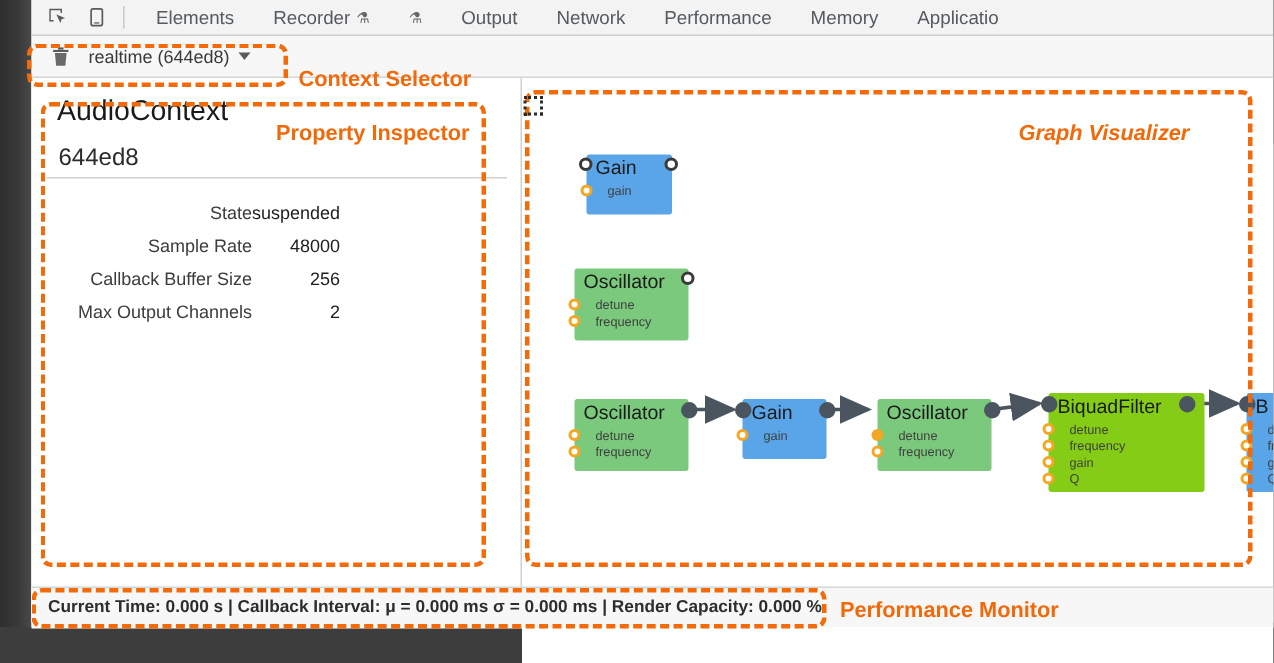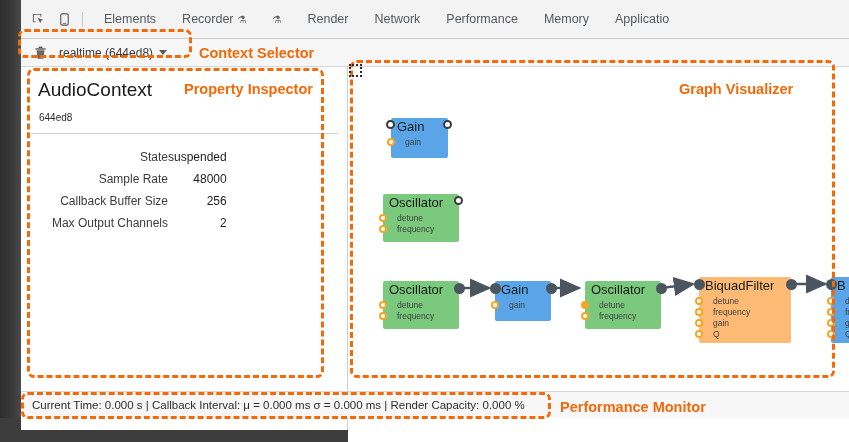--- a/index.html
+++ b/index.html
@@ -28,21 +28,21 @@
 
   
   .devtools {
     position: absolute; left: 21px; top: 0; width: 828px; height: 419px;
     background: #ffffff;
   }
 
   
   .tabbar {
     position: relative;
-    height: 39px; width: 828px;
+    height: 24px; width: 828px;
     background: #f3f3f3;
     border-bottom: 1px solid #cdcdcd;
     display: flex; align-items: center;
   }
   .tool-icons { display: flex; align-items: center; padding-left: 9px; gap: 10px; }
   .tool-ico {
     width: 16px; height: 16px; display: flex; align-items: center; justify-content: center;
     color: #5a5a5a;
   }
   .tab-sep {
@@ -90,21 +90,21 @@
     flex: 1; height: 363px; background: #ffffff; position: relative; overflow: hidden; margin-top: 44px;
   }
 
   
   .ctx-title {
     position: absolute; left: 17px; top: 12px;
     font-size: 19px; color: #1a1a1a; font-weight: normal;
   }
   .ctx-id {
     position: absolute; left: 18px; top: 45px;
-    font-size: 10px; color: #2b2b2b;
+    font-size: 16px; color: #2b2b2b;
   }
   .prop-rule {
     position: absolute; left: 10px; top: 66px; width: 307px; height: 1px;
     background: #d0d0d0;
   }
   .prop-table {
     position: absolute; left: 19px; top: 79px;
     font-size: 12px; color: #333;
     border-collapse: collapse;
   }
@@ -143,21 +143,21 @@
   .port.pin.filled { background: #f5a623; }
 
   
   .perf-bar {
     position: absolute; left: 21px; top: 391px;
     width: 828px; height: 27px;
     background: #f7f7f7; border-top: 1px solid #d6d6d6;
     display: flex; align-items: center;
   }
   .perf-text {
-    margin-left: 11px; font-size: 11.5px; color: #2d2d2d; white-space: nowrap;
+    margin-left: 11px; font-size: 11.5px; color: #2d2d2d; white-space: nowrap; font-weight: bold;
   }
 
   
   .anno-box {
     position: absolute;
     border: 3px dashed #f26a0a;
     border-radius: 7px;
     pointer-events: none;
   }
   .anno-label {
@@ -205,21 +205,21 @@
             <span>Elements</span>
           </div>
         <div class="tab">
             <span>Recorder</span>
             <span class="warn">⚗</span>
           </div>
         <div class="tab">
             <span class="warn">⚗</span>
           </div>
         <div class="tab">
-            <span>Render</span>
+            <span>Output</span>
           </div>
         <div class="tab">
             <span>Network</span>
           </div>
         <div class="tab">
             <span>Performance</span>
           </div>
         <div class="tab">
             <span>Memory</span>
           </div>
@@ -315,21 +315,21 @@
             <div class="port filled" style="left: 142px; top: 172px;"></div>
             <div class="port filled" style="left: 198px; top: 172px;"></div>
             <div class="node osc" style="left: 237px; top: 170px; width: 76px; height: 48px; background: rgb(122, 201, 124);">
               <div class="node-title">Oscillator</div>
               <div class="param" style="top: 19px;">detune</div>
               <div class="port pin filled" style="left: -4px; top: 20px;"></div>
               <div class="param" style="top: 30px;">frequency</div>
               <div class="port pin" style="left: -4px; top: 31px;"></div>
             </div>
             <div class="port filled" style="left: 308px; top: 172px;"></div>
-            <div class="node gain" style="left: 351px; top: 166px; width: 92px; height: 66px; background: #fdba74;">
+            <div class="node gain" style="left: 351px; top: 166px; width: 104px; height: 66px; background: #84cc16;">
               <div class="node-title">BiquadFilter</div>
               <div class="param" style="top: 19px;">detune</div>
               <div class="port pin" style="left: -4px; top: 20px;"></div>
               <div class="param" style="top: 30px;">frequency</div>
               <div class="port pin" style="left: -4px; top: 31px;"></div>
               <div class="param" style="top: 41px;">gain</div>
               <div class="port pin" style="left: -4px; top: 42px;"></div>
               <div class="param" style="top: 52px;">Q</div>
               <div class="port pin" style="left: -4px; top: 53px;"></div>
             </div>
@@ -358,18 +358,18 @@
   </div>
 
   <div class="anno-box" style="left:18px; top:29px; width:174px; height:29px;"></div>
   <div class="anno-label" style="left:199px; top:45px;">Context Selector</div>
 
   <div class="anno-box" style="left:27px; top:68px; width:297px; height:310px;"></div>
   <div class="anno-label" style="left:184px; top:81px;">Property Inspector</div>
 
   <div class="anno-box" style="left:350px; top:60px; width:485px; height:318px;"></div>
   <div class="anno-handle" style="left:349px; top:64px;"></div>
-  <div class="anno-label" style="left:679px; top:81px;">Graph Visualizer</div>
+  <div class="anno-label" style="left:679px; top:81px;font-style:italic;">Graph Visualizer</div>
 
   <div class="anno-box" style="left:21px; top:392px; width:530px; height:27px;"></div>
   <div class="anno-label" style="left:560px; top:399px;">Performance Monitor</div>
 
 </div>
 
 </body></html>

